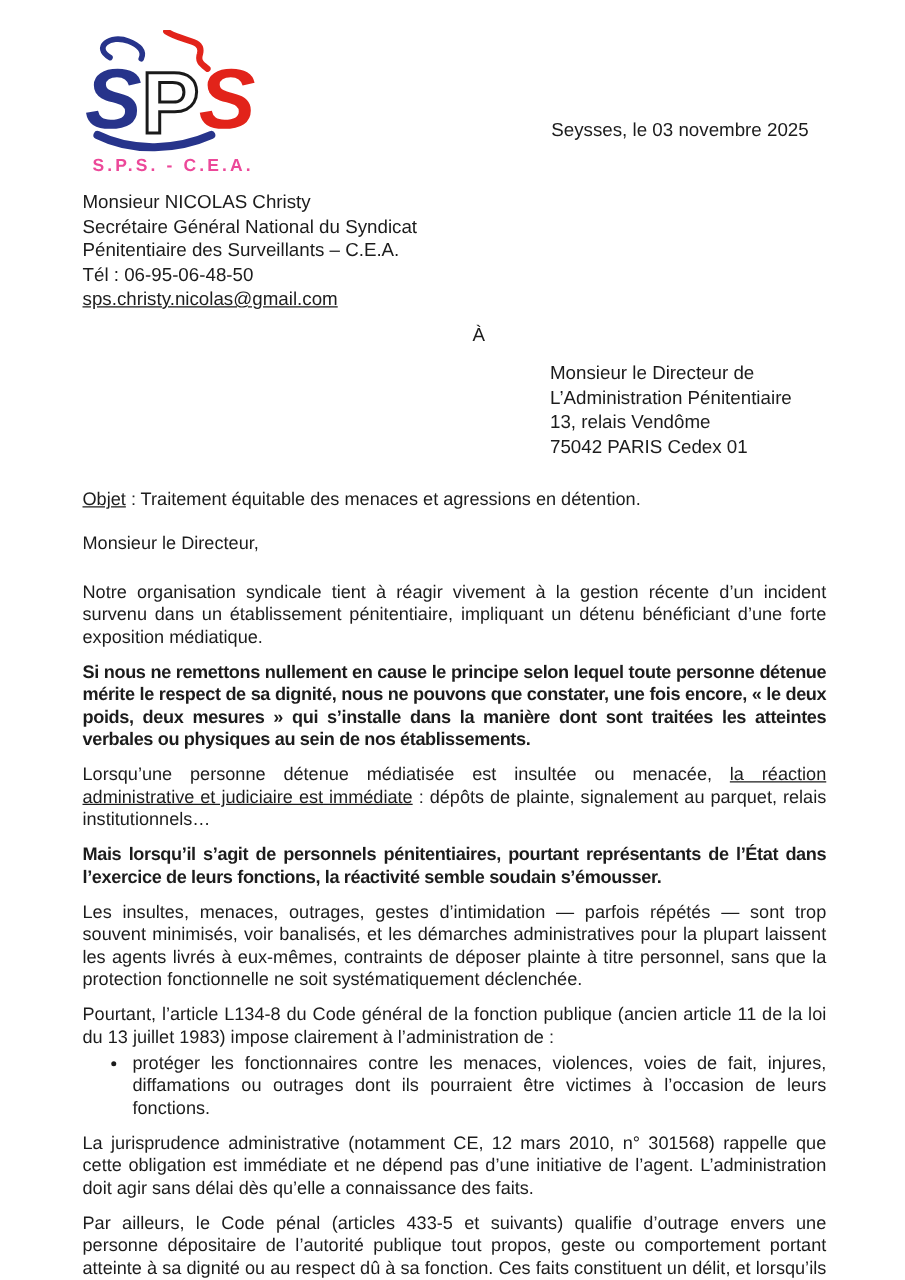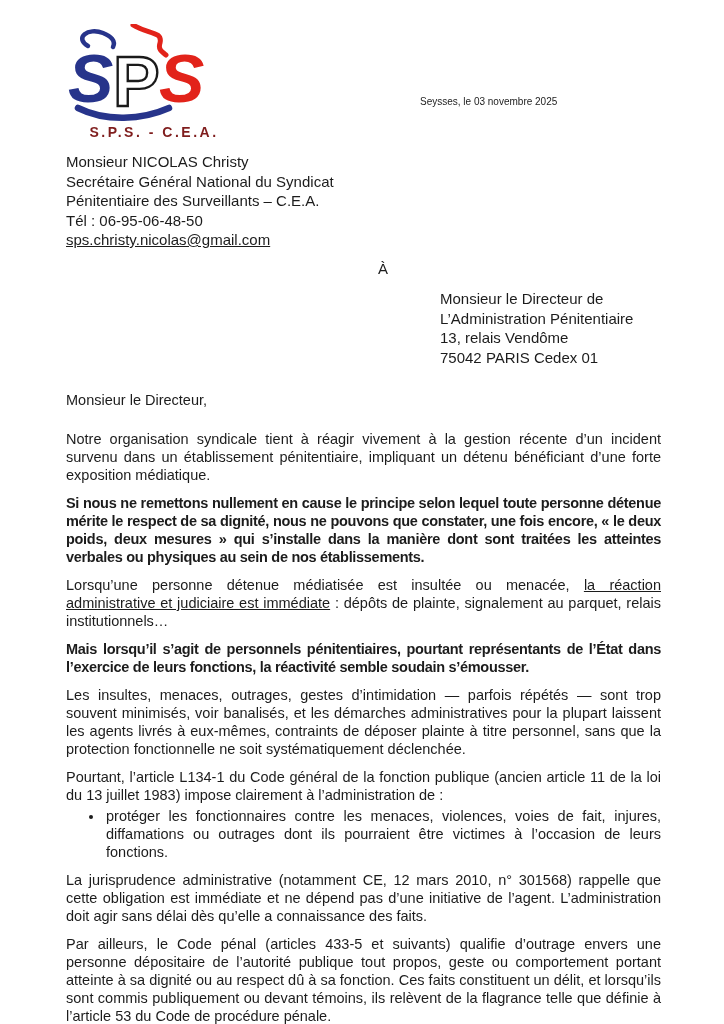--- a/index.html
+++ b/index.html
@@ -15,24 +15,24 @@
     width: 724px; height: 1024px;
     background: #ffffff;
     overflow: hidden;
   }
   
   .letterhead { position: absolute; left: 0; top: 0; width: 724px; height: 391px; }
   .logo-block { position: absolute; left: 62px; top: 24px; width: 172px; }
   .logo-art { display: block; width: 160px; height: 98px; margin-left: 4px; }
   .logo-caption {
     font-weight: bold; font-size: 14px; letter-spacing: 2.5px;
-    text-align: center; width: 160px; margin-left: 12px; margin-top: 2px;
-    color: #7f1d1d;
+    width: 160px; margin-left: 12px; margin-top: 2px;
+    color: #ec4899;
   }
-  .dateline { position: absolute; left: 420px; top: 96px; font-size: 10px; }
+  .dateline { position: absolute; left: 441px; top: 96px; font-size: 15px; }
   .sender { position: absolute; left: 66px; top: 152px; font-size: 15px; line-height: 19.5px; }
   .sender .email { text-decoration: underline; }
   .to-mark { position: absolute; left: 378px; top: 260px; font-size: 15px; }
   .recipient { position: absolute; left: 440px; top: 289px; font-size: 15px; line-height: 19.5px; }
   
   .bodytext {
     position: absolute; left: 66px; top: 391px; width: 595px;
     font-size: 14.5px; line-height: 18px; text-align: justify;
   }
   .subject { margin: 0 0 17px 0; }
@@ -79,34 +79,35 @@
     <div class="recipient">
       <div>Monsieur le Directeur de</div>
       <div>L’Administration Pénitentiaire</div>
       <div>13, relais Vendôme</div>
       <div>75042 PARIS Cedex 01</div>
     </div>
   </div>
 
   <div class="bodytext">
 
+    <p class="subject"><span class="label">Objet</span><span> : Traitement équitable des menaces et agressions en détention.</span></p>
 
     <p class="salutation">Monsieur le Directeur,</p>
 
     <p class="para">Notre organisation syndicale tient à réagir vivement à la gestion récente d’un incident survenu dans un établissement pénitentiaire, impliquant un détenu bénéficiant d’une forte exposition médiatique.</p>
 
     <p class="para bold">Si nous ne remettons nullement en cause le principe selon lequel toute personne détenue mérite le respect de sa dignité, nous ne pouvons que constater, une fois encore, « le deux poids, deux mesures » qui s’installe dans la manière dont sont traitées les atteintes verbales ou physiques au sein de nos établissements.</p>
 
     <p class="para"><span>Lorsqu’une personne détenue médiatisée est insultée ou menacée, </span><span class="underlined">la réaction administrative et judiciaire est immédiate</span><span> : dépôts de plainte, signalement au parquet, relais institutionnels…</span></p>
 
     <p class="para bold">Mais lorsqu’il s’agit de personnels pénitentiaires, pourtant représentants de l’État dans l’exercice de leurs fonctions, la réactivité semble soudain s’émousser.</p>
 
     <p class="para">Les insultes, menaces, outrages, gestes d’intimidation — parfois répétés — sont trop souvent minimisés, voir banalisés, et les démarches administratives pour la plupart laissent les agents livrés à eux-mêmes, contraints de déposer plainte à titre personnel, sans que la protection fonctionnelle ne soit systématiquement déclenchée.</p>
 
-    <p class="para">Pourtant, l’article L134-1 du Code général de la fonction publique (ancien article 11 de la loi du 13 juillet 1983) impose clairement à l’administration de :</p>
+    <p class="para">Pourtant, l’article L134-8 du Code général de la fonction publique (ancien article 11 de la loi du 13 juillet 1983) impose clairement à l’administration de :</p>
 
     <ul class="points">
       <li>protéger les fonctionnaires contre les menaces, violences, voies de fait, injures, diffamations ou outrages dont ils pourraient être victimes à l’occasion de leurs fonctions.</li>
     </ul>
 
     <p class="para">La jurisprudence administrative (notamment CE, 12 mars 2010, n° 301568) rappelle que cette obligation est immédiate et ne dépend pas d’une initiative de l’agent. L’administration doit agir sans délai dès qu’elle a connaissance des faits.</p>
 
     <p class="para">Par ailleurs, le Code pénal (articles 433-5 et suivants) qualifie d’outrage envers une personne dépositaire de l’autorité publique tout propos, geste ou comportement portant atteinte à sa dignité ou au respect dû à sa fonction. Ces faits constituent un délit, et lorsqu’ils sont commis publiquement ou devant témoins, ils relèvent de la flagrance telle que définie à l’article 53 du Code de procédure pénale.</p>
 
     <div class="cont-mark">…/…</div>

